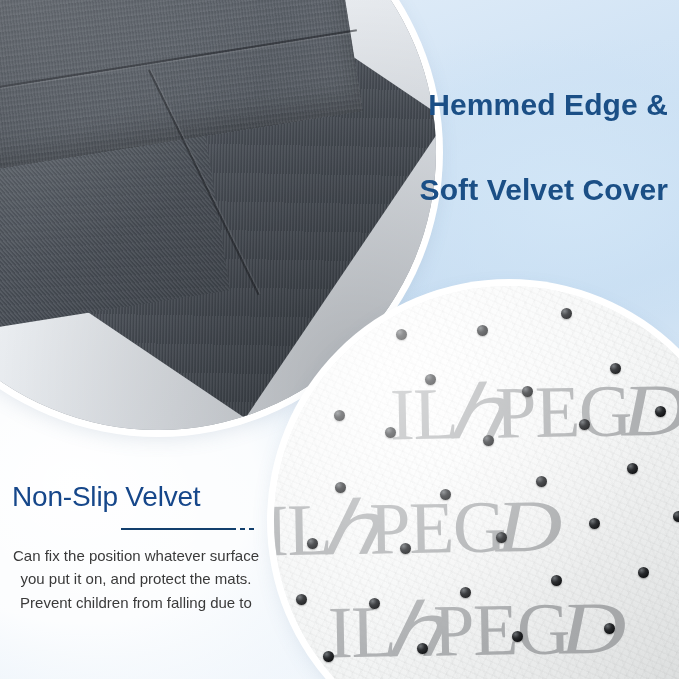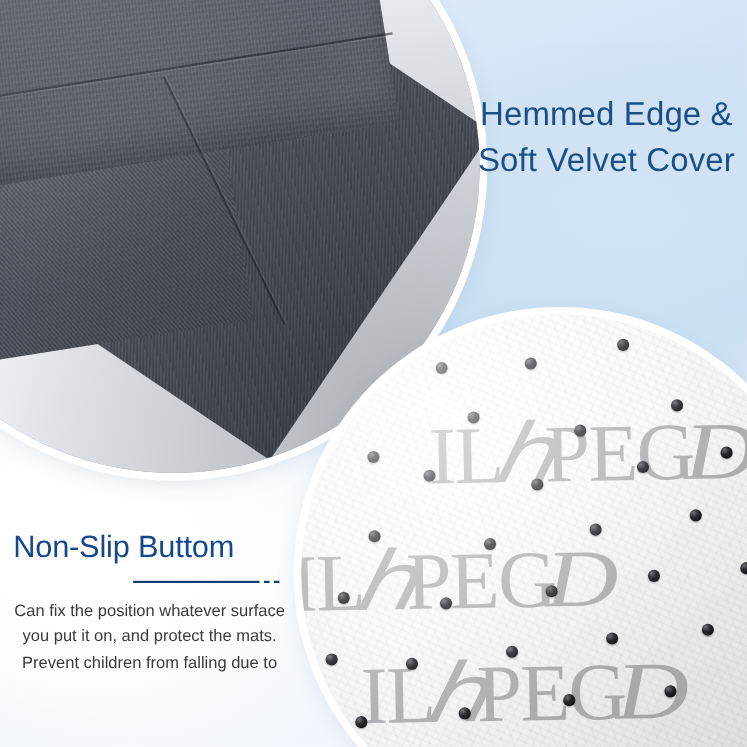--- a/index.html
+++ b/index.html
@@ -182,28 +182,28 @@
   }
   .logo-1 { left: 116px; top: 72px;  font-size: 74px; transform: rotate(-1deg); }
   .logo-2 { left: -10px; top: 188px; font-size: 74px; transform: rotate(-1deg); }
   .logo-3 { left: 54px;  top: 290px; font-size: 74px; transform: rotate(-1deg); }
 
   
   .headline {
     position: absolute;
     right: 11px;
     top: 84px;
-    text-align: center;
+    text-align: right;
     color: #1b4f86;
     font-size: 30px;
     line-height: 1.38;
-    font-weight: 400;
+    font-weight: 700;
     letter-spacing: 0.1px;
   }
-  .headline .l2 { display: block; }
+  .headline .l2 { display: block; margin-top: 44px; }
 
   .feature {
     position: absolute;
     left: 12px;
     top: 480px;
     width: 248px;
   }
   .feature-title {
     color: #16478a;
     font-size: 28px;
@@ -307,21 +307,21 @@
       <div class="grip-shade"></div>
     </div>
   </div>
 
   <div class="headline">
     <span class="l1">Hemmed Edge &amp;</span>
     <span class="l2">Soft Velvet Cover</span>
   </div>
 
   <div class="feature">
-    <div class="feature-title">Non-Slip Buttom</div>
+    <div class="feature-title">Non-Slip Velvet</div>
     <div class="divider-row">
       <span class="divider-line"></span>
       <span class="divider-dash"></span>
       <span class="divider-dash"></span>
     </div>
     <div class="feature-body">
       <span class="ln">Can fix the position whatever surface</span>
       <span class="ln">you put it on, and protect the mats.</span>
       <span class="ln">Prevent children from falling due to</span>
     </div>

